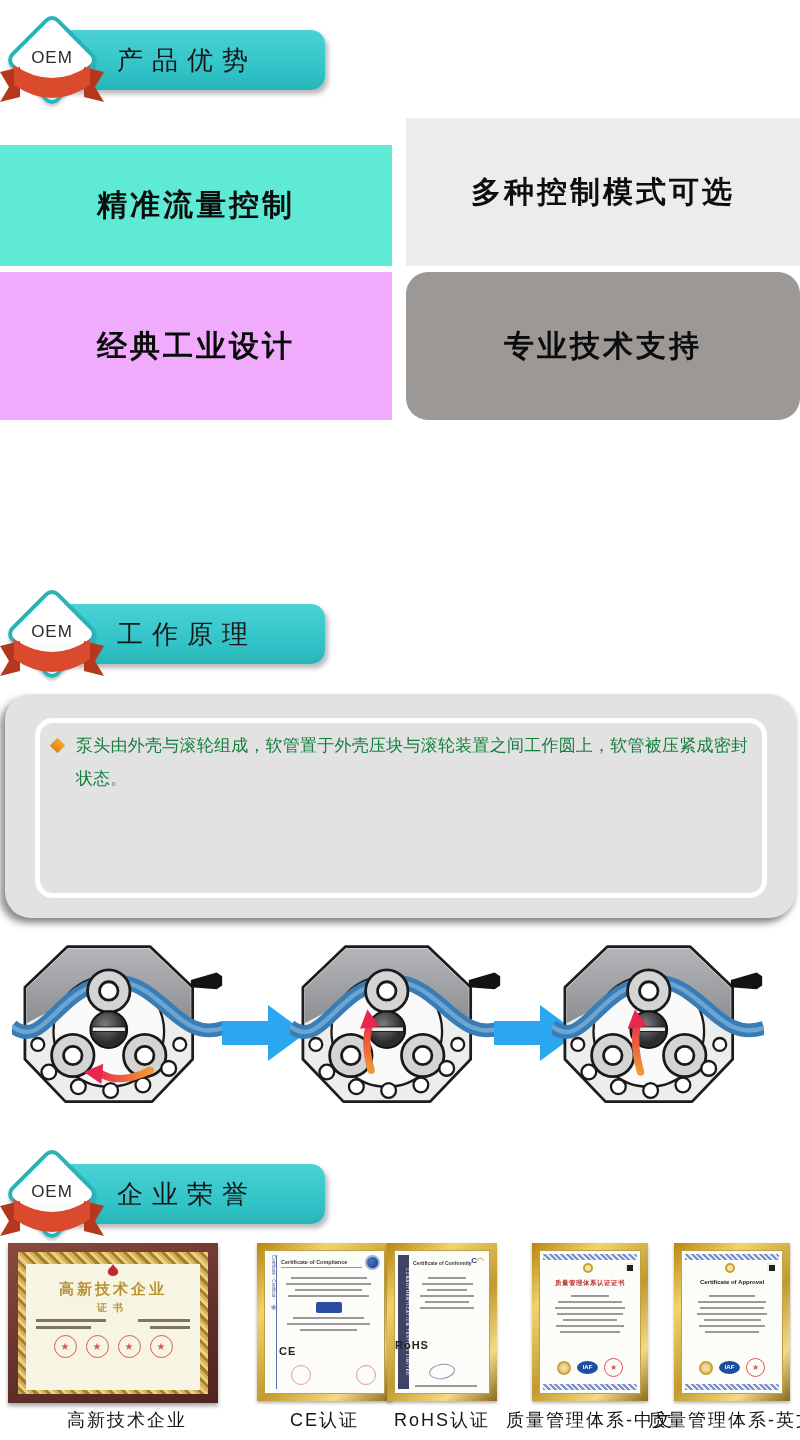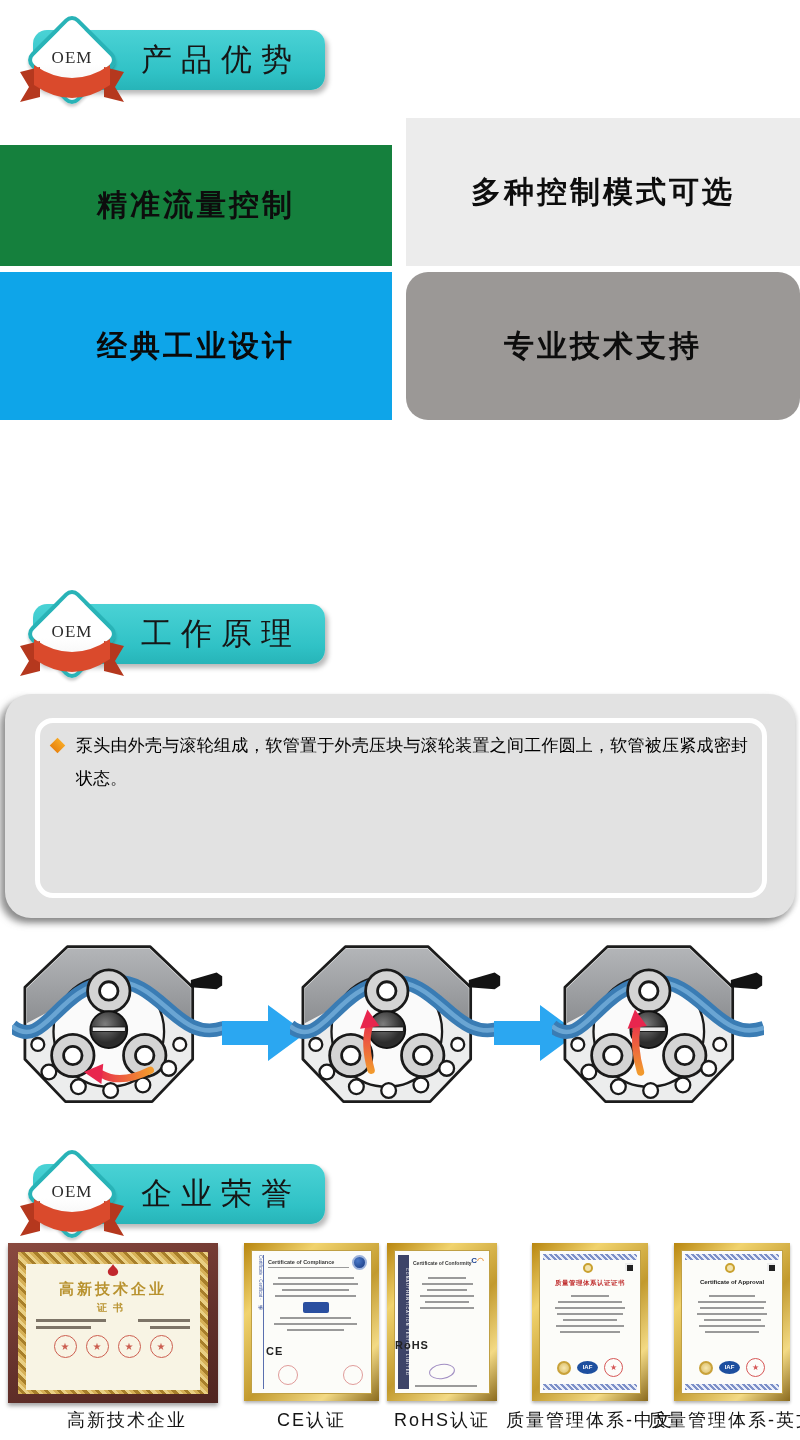--- a/index.html
+++ b/index.html
@@ -4,44 +4,44 @@
 <style>
   * { margin:0; padding:0; box-sizing:border-box; }
   body { background:#fff; font-family:"Liberation Sans", sans-serif; }
   #page { position:relative; width:800px; height:1440px; background:#ffffff; overflow:hidden; }
 
   
   .section-header { position:absolute; left:0; width:360px; height:104px; }
   .banner { position:absolute; left:33px; top:20px; width:292px; height:60px;
     background:linear-gradient(180deg,#4ad2d5 0%,#30c2c6 70%,#27b4b8 100%);
     border-radius:14px; box-shadow:3px 4px 5px rgba(0,0,0,.28); }
-  .banner-title { display:block; line-height:60px; padding-left:84px; text-align:center;
-    font-size:31px; letter-spacing:9px; color:#161616; }
-  .badge { position:absolute; left:24px; top:2px; width:96px; height:96px;font-family:Liberation Serif, serif; }
+  .banner-title { display:block; line-height:60px; padding-left:84px; text-align:left;
+    font-size:26px; letter-spacing:9px; color:#161616; }
+  .badge { position:absolute; left:4px; top:2px; width:96px; height:96px; }
   .badge .diamond { position:absolute; left:14px; top:14px; width:68px; height:68px;
     transform:rotate(45deg); background:linear-gradient(135deg,#ffffff 55%,#ededed);
     border:4px solid #29b3b7; border-radius:10px; box-shadow:2px 2px 3px rgba(0,0,0,.2); }
   .badge .oem { position:absolute; left:0; top:0; width:96px; height:96px; text-align:center;
     line-height:92px; font-size:17px; letter-spacing:1px; color:#2b2b2b; }
   .badge svg.ribbon { position:absolute; left:-8px; bottom:4px; width:112px; height:44px; }
 
   
   .advantage-grid { position:absolute; left:0; top:118px; width:800px;
     display:grid; grid-template-columns:392px 394px; grid-auto-rows:148px; column-gap:14px; row-gap:6px; }
   .advantage-block { display:flex; align-items:center; justify-content:center;
     font-size:30px; font-weight:bold; letter-spacing:3px; color:#0d0d0d; }
 
   
   .principle-box { position:absolute; left:5px; top:694px; width:790px; height:224px;
     background:#e2e2e2; border-radius:26px;
     box-shadow:-5px 5px 7px rgba(110,110,110,.75), 2px 3px 4px rgba(0,0,0,.15); }
   .principle-inner { position:absolute; left:30px; right:28px; top:24px; bottom:20px;
     border:5px solid #ffffff; border-radius:18px; padding:6px 14px 4px 10px; }
   .bullet-item { position:relative; padding-left:26px; font-size:17px; line-height:33px;
-    color:#000000; text-align:justify; }
+    color:#15803d; text-align:justify; }
   .bullet-item .diamond-bullet { position:absolute; left:2px; top:11px; width:11px; height:11px;
     background:linear-gradient(180deg,#f7a824,#e8830f); transform:rotate(45deg); }
 
   
   .pump-row { position:absolute; left:0; top:933px; width:800px; height:200px; }
   svg.pump { position:absolute; top:0; width:212px; height:186px; }
   svg.flow-arrow { position:absolute; top:72px; width:84px; height:56px; }
 
   
   .cert-row { position:absolute; left:0; top:1243px; width:800px; height:190px; }
@@ -107,23 +107,23 @@
       <svg class="ribbon" viewBox="0 0 112 44">
         <polygon points="4,12 24,7 24,37 4,42 13,27" fill="#b5381e"></polygon>
         <polygon points="108,12 88,7 88,37 108,42 99,27" fill="#b5381e"></polygon>
         <path d="M18,5 Q56,31 94,5 L94,25 Q56,51 18,25 Z" fill="#da4a2c"></path>
       </svg>
       <span class="oem">OEM</span>
     </div>
   </div>
 
   <div class="advantage-grid">
-    <div class="advantage-block" style="background-color: #15803d; margin-top: 27px;">精准流量控制</div>
+    <div class="advantage-block" style="background-color: #5eead4; margin-top: 27px;">精准流量控制</div>
     <div class="advantage-block" style="background-color: rgb(236, 236, 236);">多种控制模式可选</div>
-    <div class="advantage-block" style="color: rgb(10, 10, 10); background-color: #0ea5e9;">经典工业设计</div>
+    <div class="advantage-block" style="color: rgb(10, 10, 10); background-color: #f0abfc;">经典工业设计</div>
     <div class="advantage-block" style="background-color: rgb(155, 152, 150); border-radius: 22px;">专业技术支持</div>
   </div>
 
   <div class="section-header" style="top:584px;">
     <div class="banner">
       <span class="banner-title">工作原理</span>
     </div>
     <div class="badge">
       <div class="diamond"></div>
       <svg class="ribbon" viewBox="0 0 112 44">
@@ -262,21 +262,21 @@
               <div class="stamp-red">★</div>
               <div class="stamp-red">★</div>
               <div class="stamp-red">★</div>
             </div>
           </div>
         </div>
       </div>
       <div class="cert-caption">高新技术企业</div>
     </div>
 
-    <div class="cert-item" style="left:244px; width:135px;">
+    <div class="cert-item" style="left:257px; width:135px;">
       <div class="gold-frame">
         <div class="paper">
           <div class="vstrip" style="left:2px; width:10px; border-right:1px solid #5a6fae; font-size:4.5px; color:#4a5fa0;">Certificate · Certificat · 证书</div>
           <div class="cert-head" style="left:16px; top:8px; right:22px; font-size:5.5px; border-bottom:1px solid #9a9a9a; padding-bottom:2px;">Certificate of Compliance</div>
           <div class="blue-circle" style="right:4px; top:4px;"></div>
           <div style="position:absolute; left:16px; right:8px; top:22px;">
             <div class="tline" style="width:80%;"></div>
               <div class="tline" style="width:90%;"></div>
             <div class="tline" style="width:70%;"></div>
               <div class="tline" style="width:85%;"></div>

